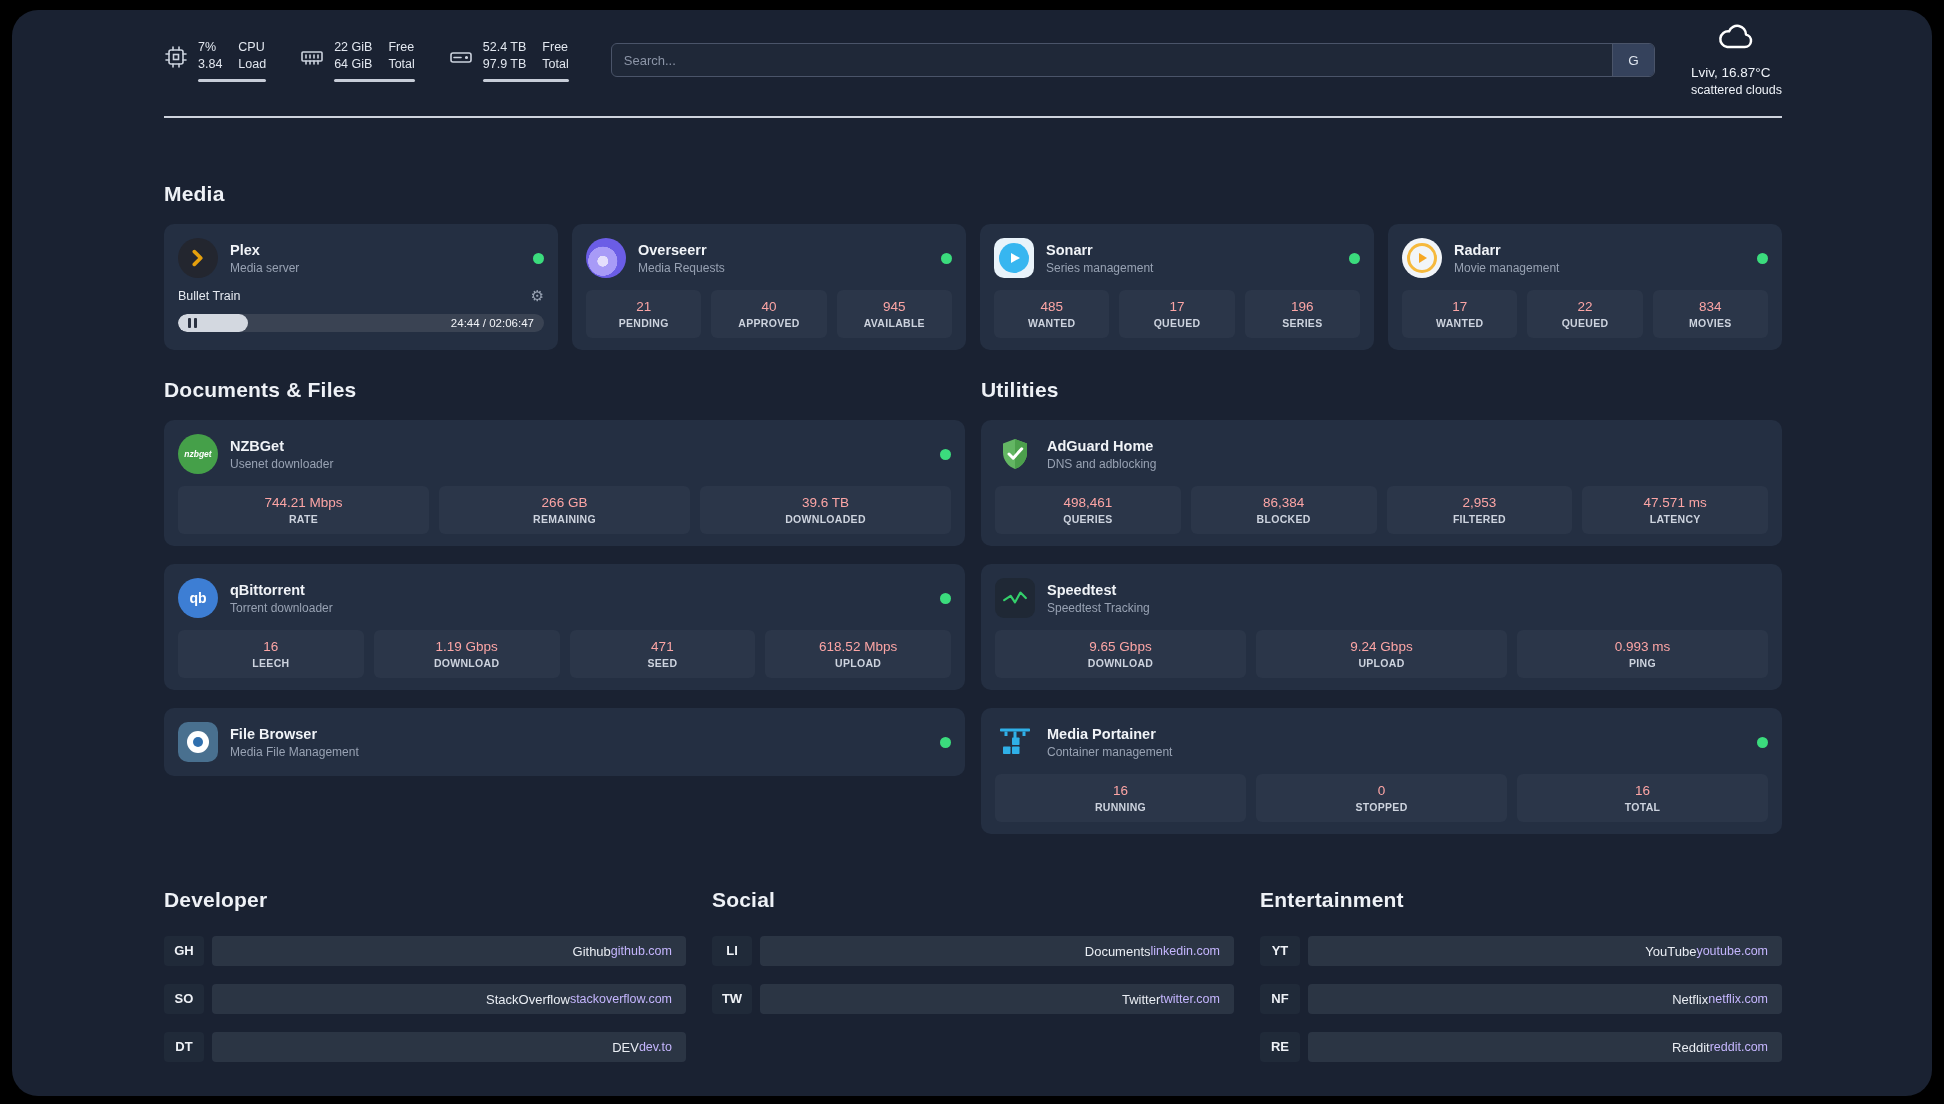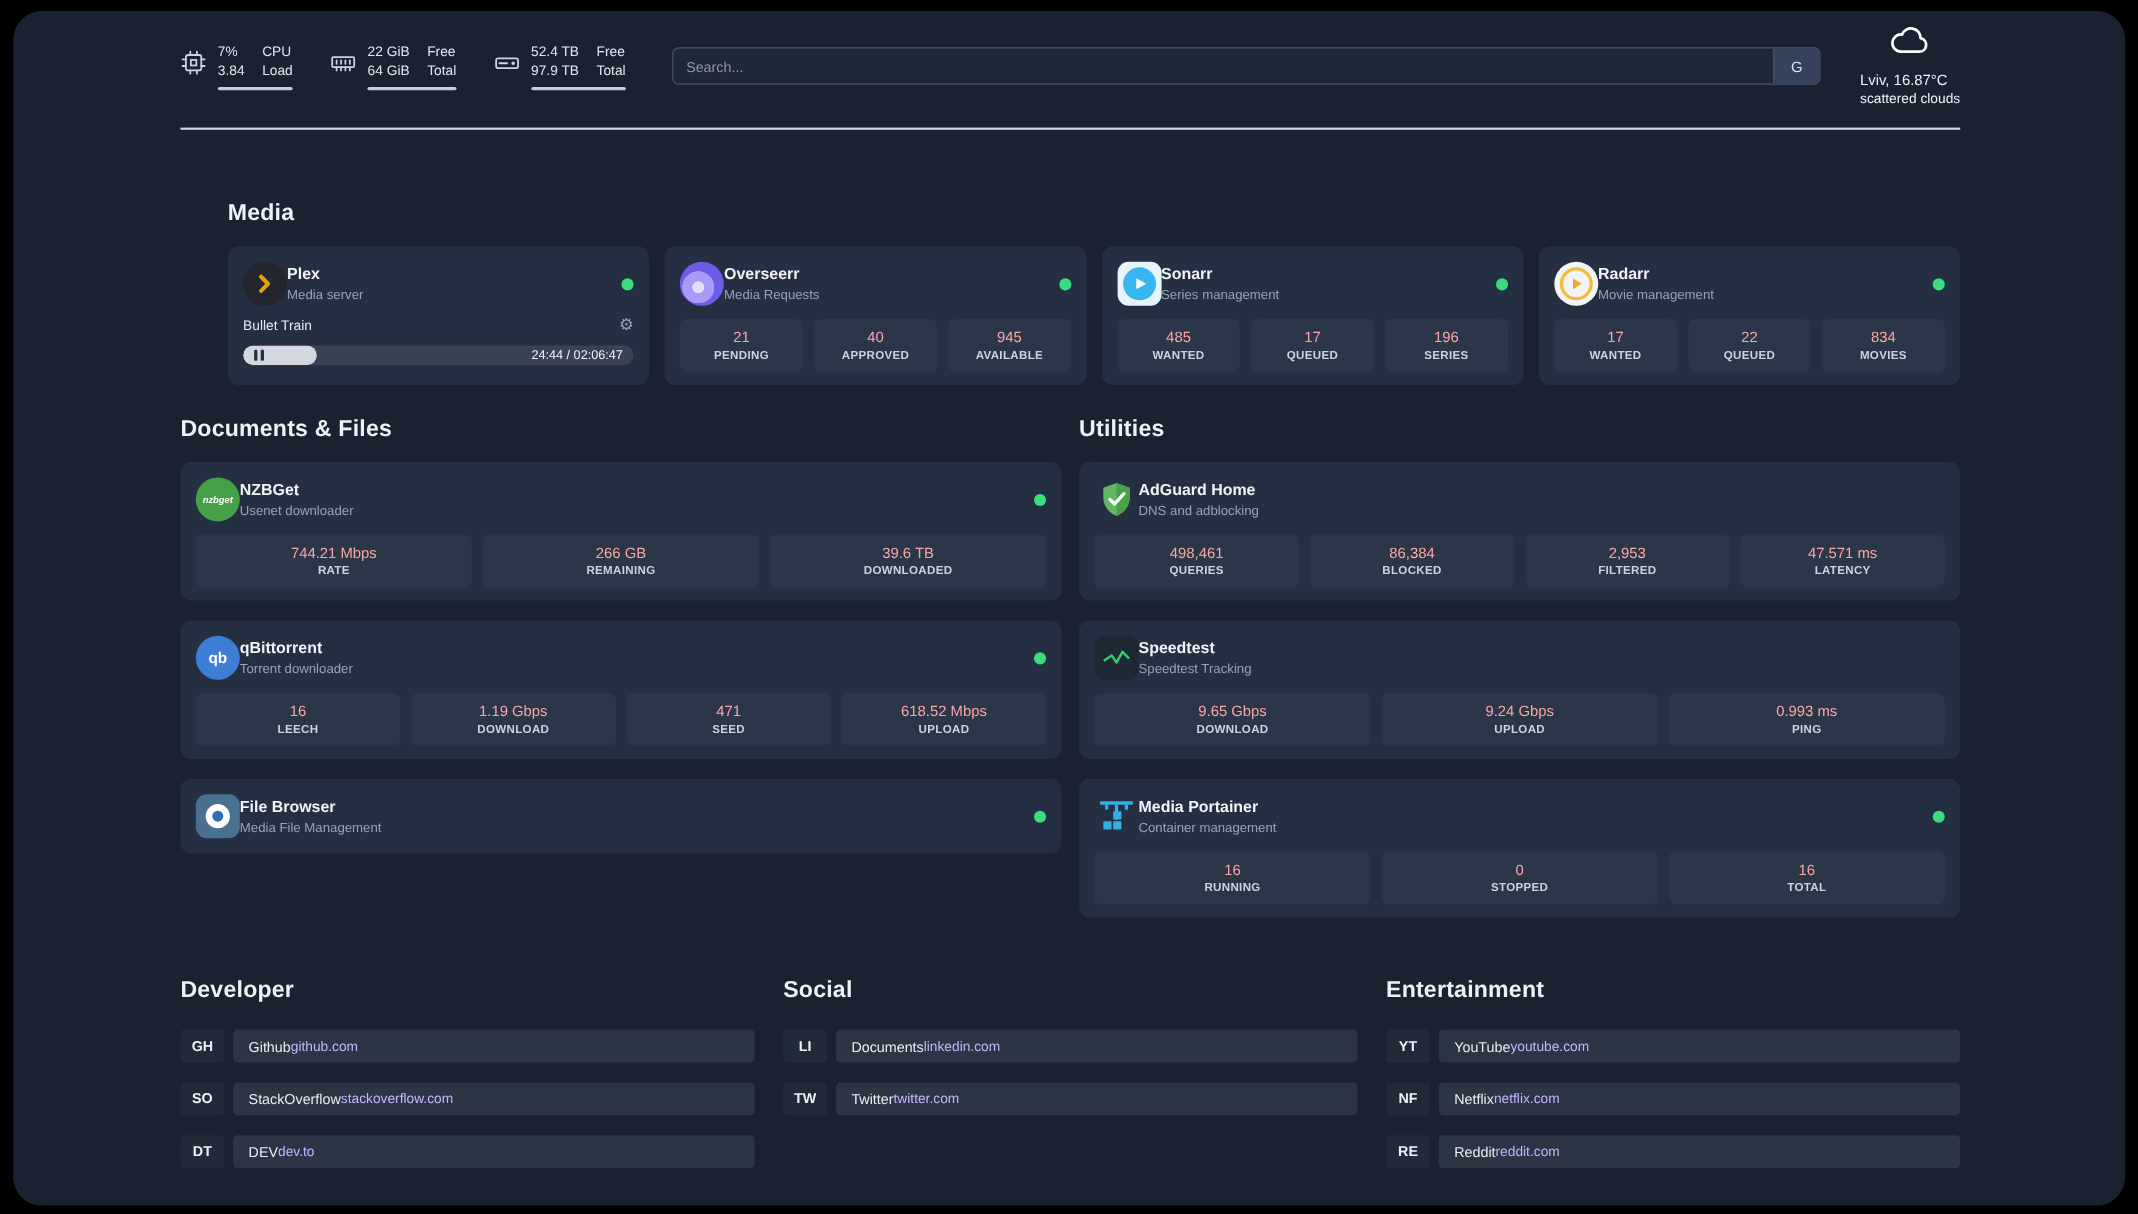--- a/index.html
+++ b/index.html
@@ -30,25 +30,25 @@
   .weather { display: flex; align-items: center; gap: 12px; color: #eef2f8; flex-direction: column; }
   .weather svg { width: 40px; height: 30px; }
   .weather-lines { display: flex; flex-direction: column; }
   .weather-l1 { font-size: 13.5px; line-height: 18px; }
   .weather-l2 { font-size: 12.5px; line-height: 17px; }
 
   .divider { border-top: 2px solid #dde3ec; opacity: .92; margin-top: 26px; }
 
   
   .section-title { font-size: 21px; font-weight: 600; color: #eef1f6; letter-spacing: .2px; margin-bottom: 18px; }
-  .media-section { margin-top: 64px; margin-left: 43px; }
+  .media-section { margin-top: 64px; }
   .media-grid { display: grid; grid-template-columns: repeat(4, 1fr); gap: 14px; }
 
   .card { background: #242f42; border-radius: 10px; padding: 12px 14px; }
-  .card-head { display: flex; align-items: center; height: 44px; cursor: pointer; }
+  .card-head { display: flex; align-items: center; gap: 12px; height: 44px; cursor: pointer; }
   .app-icon { width: 40px; height: 40px; flex: 0 0 40px; border-radius: 50%;
               display: flex; align-items: center; justify-content: center; position: relative; }
   .app-titles { display: flex; flex-direction: column; gap: 2px; }
   .app-name { font-size: 14.5px; font-weight: 600; color: #f0f3f7; line-height: 17px; }
   .app-sub { font-size: 12px; color: #98a2b3; line-height: 14px; }
   .status-dot { width: 11px; height: 11px; border-radius: 50%; background: #3bdc7d; margin-left: auto; }
 
   .stats { display: flex; gap: 10px; margin-top: 10px; }
   .stat { flex: 1; background: #2b3649; border-radius: 6px; height: 48px;
           display: flex; flex-direction: column; align-items: center; justify-content: center; gap: 3px; }
@@ -69,21 +69,21 @@
   .two-col { display: grid; grid-template-columns: 1fr 1fr; gap: 0 16px; margin-top: 28px; }
   .col .card { margin-bottom: 18px; }
 
   
   .links-grid { display: grid; grid-template-columns: repeat(3, 1fr); gap: 0 26px; margin-top: 36px; }
   .links-grid .section-title { margin-bottom: 24px; }
   .bookmark { display: flex; align-items: center; height: 30px; margin-bottom: 18px; cursor: pointer; }
   .bm-abbr { width: 40px; flex: 0 0 40px; text-align: center; font-size: 13px; font-weight: 600;
              color: #eef1f6; background: #202a39; border-radius: 4px; height: 30px; line-height: 30px; margin-right: 8px; }
   .bm-bar { flex: 1; height: 30px; background: #2b3544; border-radius: 4px;
-            display: flex; align-items: center; justify-content: flex-start; padding: 0 14px; }
+            display: flex; align-items: center; justify-content: flex-end; padding: 0 14px; }
   .bm-name { font-size: 13px; color: #e9edf3; }
   .bm-url { font-size: 12.5px; color: #c4b5fd; }
 
   
   .icon-plex { background: #23262f; }
   .icon-overseerr { background: radial-gradient(circle at 42% 58%, #e4defc 0 16%, #a89bf7 17% 44%, #6b5de6 45% 100%); }
   .icon-sonarr { background: #e9f3fa; border-radius: 10px; }
   .sonarr-inner { width: 30px; height: 30px; border-radius: 50%; background: #37b6f0;
                   display: flex; align-items: center; justify-content: center; }
   .tri-white { width: 0; height: 0; border-left: 9px solid #fff;

